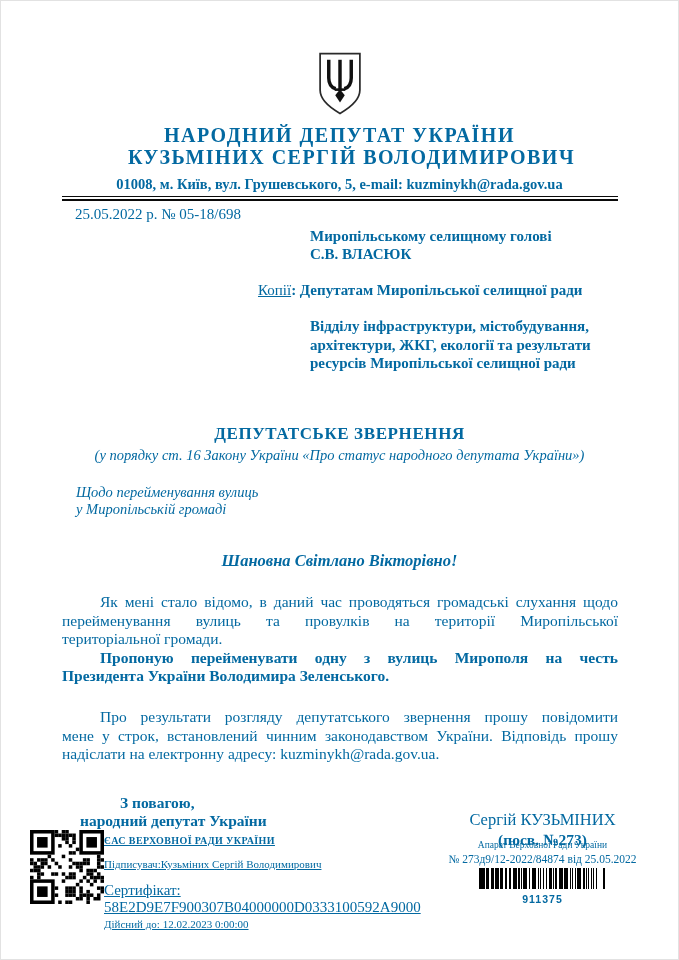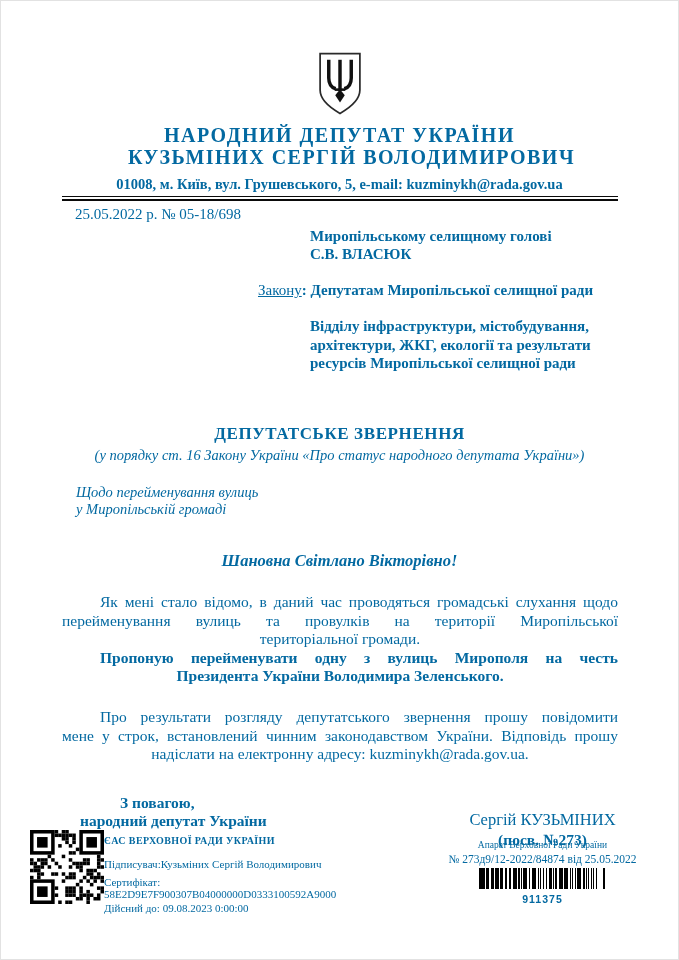--- a/index.html
+++ b/index.html
@@ -23,31 +23,31 @@
   .copies .txt{font-weight:bold;}
   .dept{left:310px;top:317px;font-weight:bold;font-size:15px;line-height:18.5px;}
   .doctitle{left:0;top:424px;width:679px;text-align:center;font-weight:bold;
             font-size:17px;letter-spacing:0.6px;}
   .docsub{left:0;top:447px;width:679px;text-align:center;font-style:italic;font-size:14.5px;}
   .subject{left:76px;top:484px;font-style:italic;font-size:14.5px;line-height:16.5px;}
   .greeting{left:0;top:551px;width:679px;text-align:center;font-weight:bold;
             font-style:italic;font-size:16.5px;}
   .bodytxt{left:62px;top:593px;width:556px;font-size:15.5px;line-height:18.6px;}
   .bodytxt .jl{text-align:justify;text-align-last:justify;}
-  .bodytxt .ll{text-align:center;}
+  .bodytxt .ll{text-align:left;}
   .bodytxt .ind{text-indent:38px;}
   .p2{font-weight:bold;}
   .p3{margin-top:22px;}
   .closing1{left:120px;top:794px;font-weight:bold;font-size:15.5px;}
   .closing2{left:80px;top:812px;font-weight:bold;font-size:15.5px;}
   .qr{left:30px;top:830px;width:74px;height:74px;}
-  .eac{left:104px;top:835px;width:290px;}
+  .eac{left:104px;top:835px;width:290px;text-decoration:underline;}
   .eac .sys{font-size:10px;font-weight:bold;letter-spacing:0.4px;}
   .eac .signer{margin-top:12px;font-size:11px;}
-  .eac .cert{margin-top:6px;font-size:11px;}
+  .eac .cert{margin-top:12px;font-size:15px;}
   .eac .valid{margin-top:2px;font-size:11px;}
   .sigright{left:440px;top:810px;width:205px;text-align:center;}
   .sigright .name{font-weight:normal;font-size:16.5px;line-height:19px;}
   .overlap{position:relative;height:21px;margin-top:2px;}
   .overlap .badge{position:absolute;left:0;right:0;top:0;font-weight:bold;
                   font-size:15.5px;z-index:2;}
   .overlap .appar{position:absolute;left:0;right:0;top:9px;font-size:9.5px;z-index:1;}
   .regnum{font-size:11.5px;margin-top:1px;white-space:nowrap;}
   .bcwrap{margin-top:3px;}
   .bnum{font-size:10.5px;font-weight:bold;letter-spacing:1px;
@@ -75,21 +75,21 @@
   <div class="rule"></div>
 
   <div class="abs ref">25.05.2022 р. № 05-18/698</div>
 
   <div class="abs recipient">
     <div>Миропільському селищному голові</div>
     <div>С.В. ВЛАСЮК</div>
   </div>
 
   <div class="abs copies">
-    <span class="lbl">Закону</span><span class="txt">: Депутатам Миропільської селищної ради</span>
+    <span class="lbl">Копії</span><span class="txt">: Депутатам Миропільської селищної ради</span>
   </div>
 
   <div class="abs dept">
     <div>Відділу інфраструктури, містобудування,</div>
     <div>архітектури, ЖКГ, екології та результати</div>
     <div>ресурсів Миропільської селищної ради</div>
   </div>
 
   <div class="abs doctitle">ДЕПУТАТСЬКЕ ЗВЕРНЕННЯ</div>
   <div class="abs docsub">(у порядку ст. 16 Закону України «Про статус народного депутата України»)</div>
@@ -244,21 +244,21 @@
       <rect x="56" y="7" width="10.5" height="10.5" fill="#000"></rect>
       <rect x="0" y="49" width="24.5" height="24.5" fill="#000"></rect>
       <rect x="3.5" y="52.5" width="17.5" height="17.5" fill="#fff"></rect>
       <rect x="7" y="56" width="10.5" height="10.5" fill="#000"></rect>
     </svg>
 
   <div class="abs eac">
     <div class="sys">ЄАС ВЕРХОВНОЇ РАДИ УКРАЇНИ</div>
     <div class="signer">Підписувач:Кузьміних Сергій Володимирович</div>
     <div class="cert">Сертифікат: 58E2D9E7F900307B04000000D0333100592A9000</div>
-    <div class="valid">Дійсний до: 09.08.2023 0:00:00</div>
+    <div class="valid">Дійсний до: 12.02.2023 0:00:00</div>
   </div>
 
   <div class="abs sigright">
     <div class="name">Сергій КУЗЬМІНИХ</div>
     <div class="overlap">
       <div class="badge">(посв. №273)</div>
       <div class="appar">Апарат Верховної Ради України</div>
     </div>
     <div class="regnum">№ 273д9/12-2022/84874 від 25.05.2022</div>
     <div class="bcwrap">

